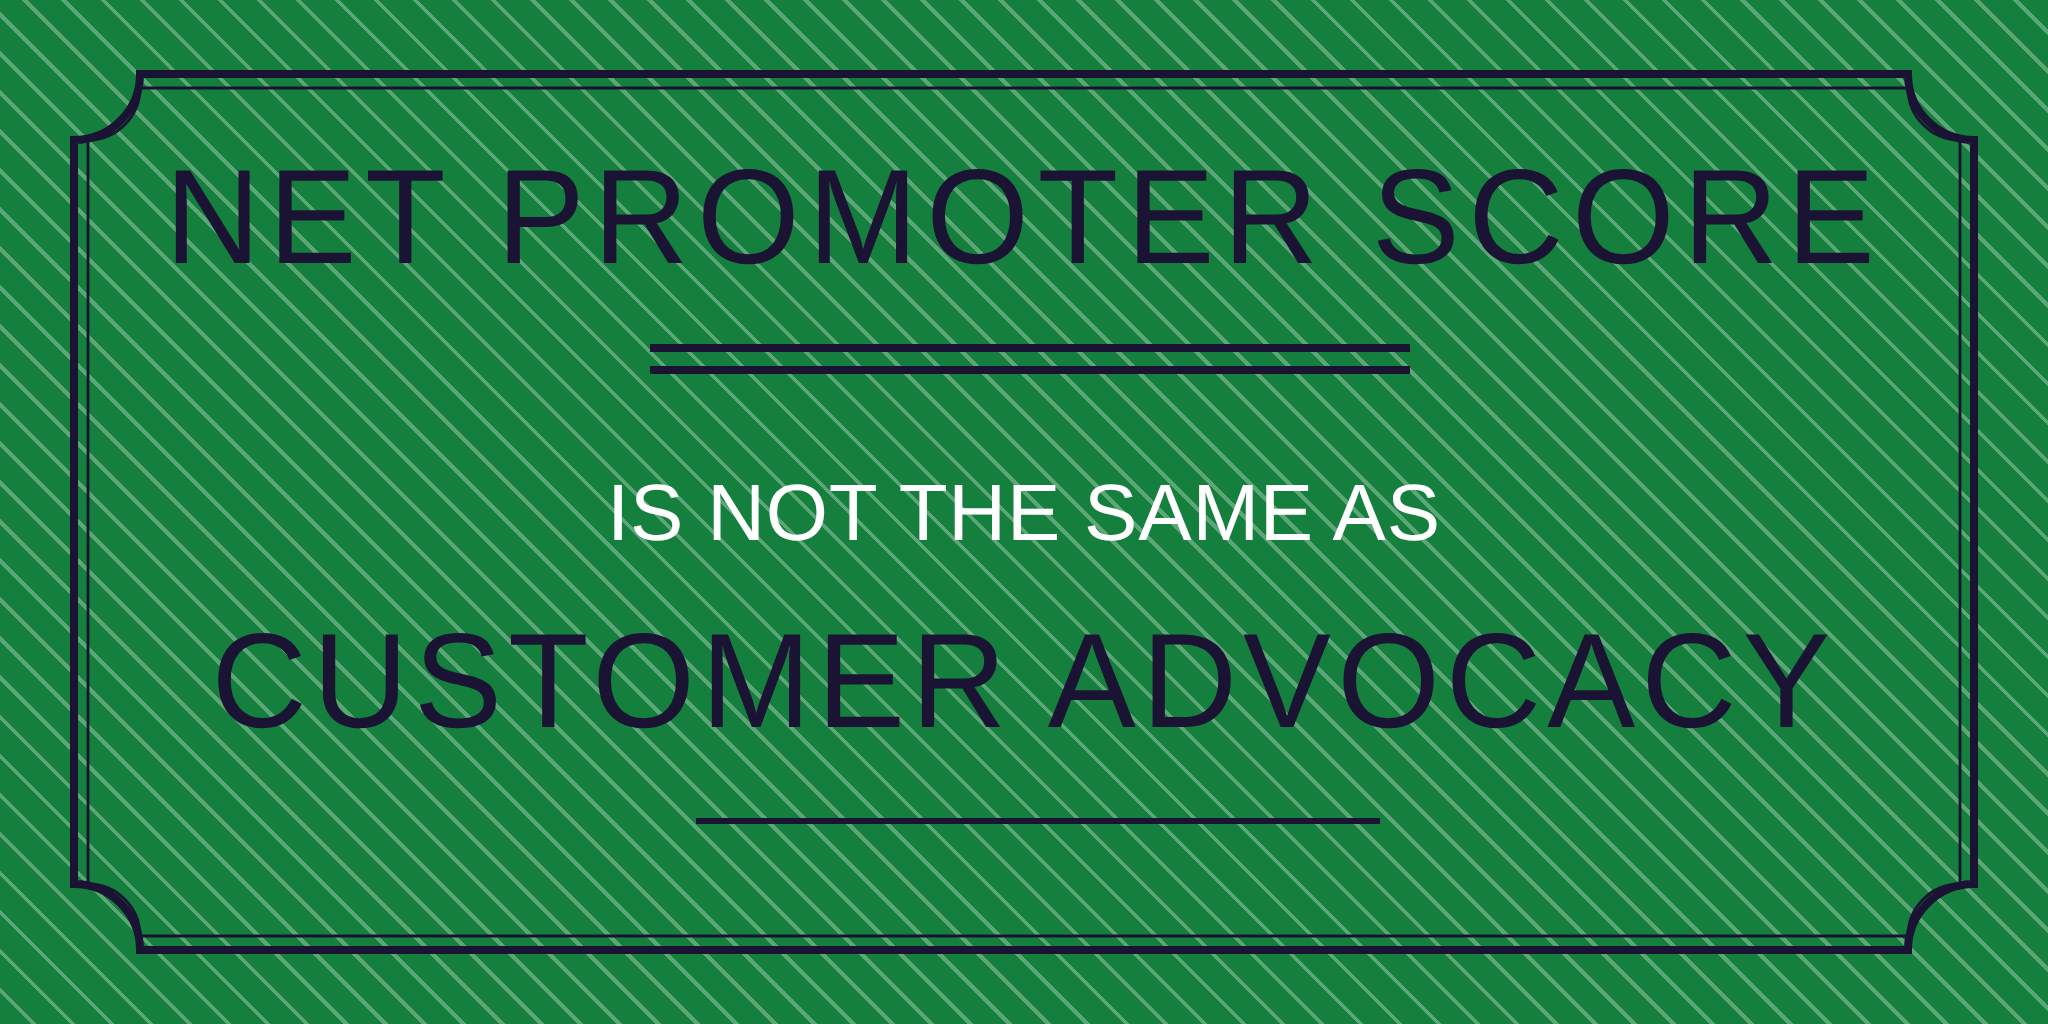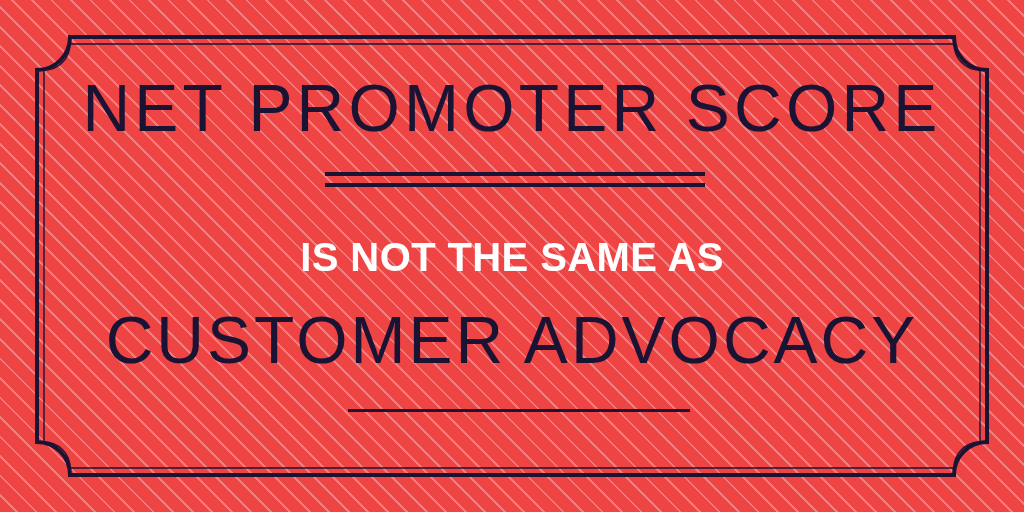--- a/index.html
+++ b/index.html
@@ -6,21 +6,21 @@
     margin: 0;
     padding: 0;
     background: #ffffff;
   }
   #banner {
     position: relative;
     width: 1024px;
     height: 512px;
     overflow: hidden;
     font-family: "Liberation Sans", sans-serif;
-    background-color: #ef4444;
+    background-color: #15803d;
   }
   
   #stripes {
     position: absolute;
     inset: 0;
     background-image: repeating-linear-gradient(
       45deg,
       rgba(255, 255, 255, 0.00) 0px,
       rgba(255, 255, 255, 0.00) 11.0px,
       rgba(255, 255, 255, 0.30) 11.0px,
@@ -63,21 +63,21 @@
     line-height: 72px;
     font-weight: 300;
     letter-spacing: 3.0px;
     color: #1b1333;
     transform: scaleY(1.02);
   }
   #subline {
     top: 234px;
     font-size: 40px;
     line-height: 46px;
-    font-weight: 700;
+    font-weight: 400;
     letter-spacing: 0.4px;
     color: #ffffff;
   }
   .rule {
     position: absolute;
     background: #1b1333;
   }
   #rule-double-a {
     left: 325px;
     top: 172px;

